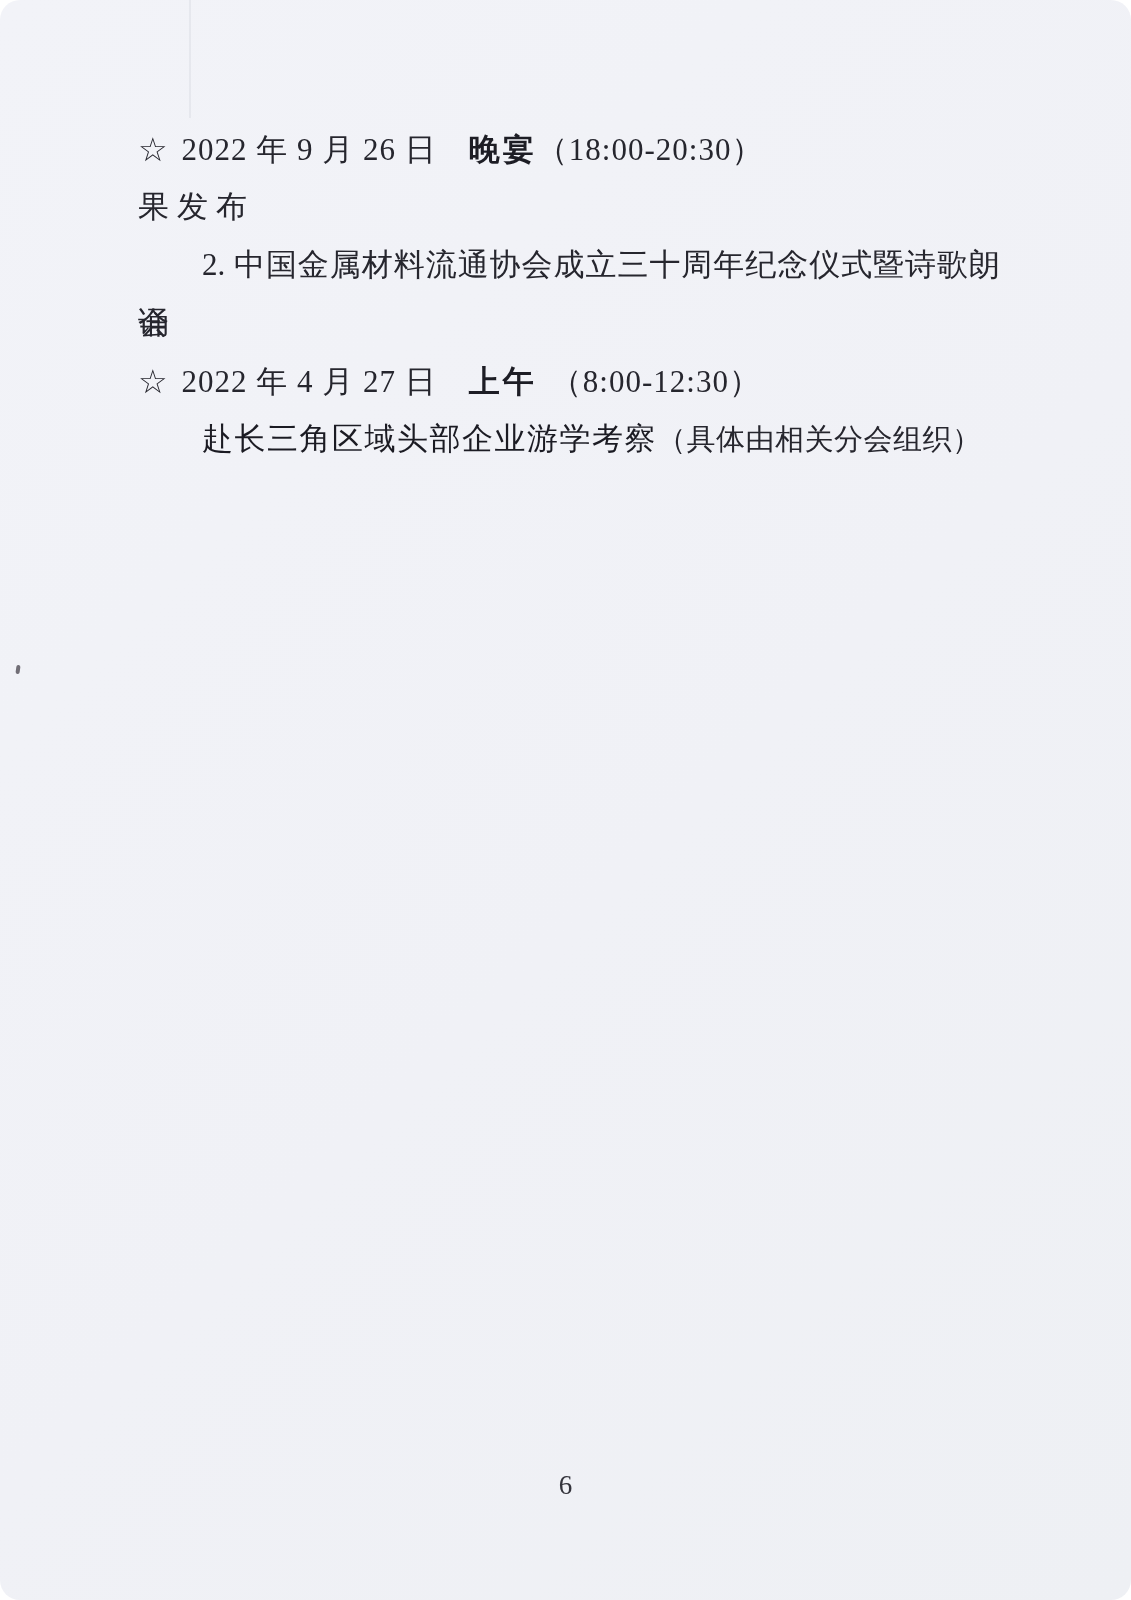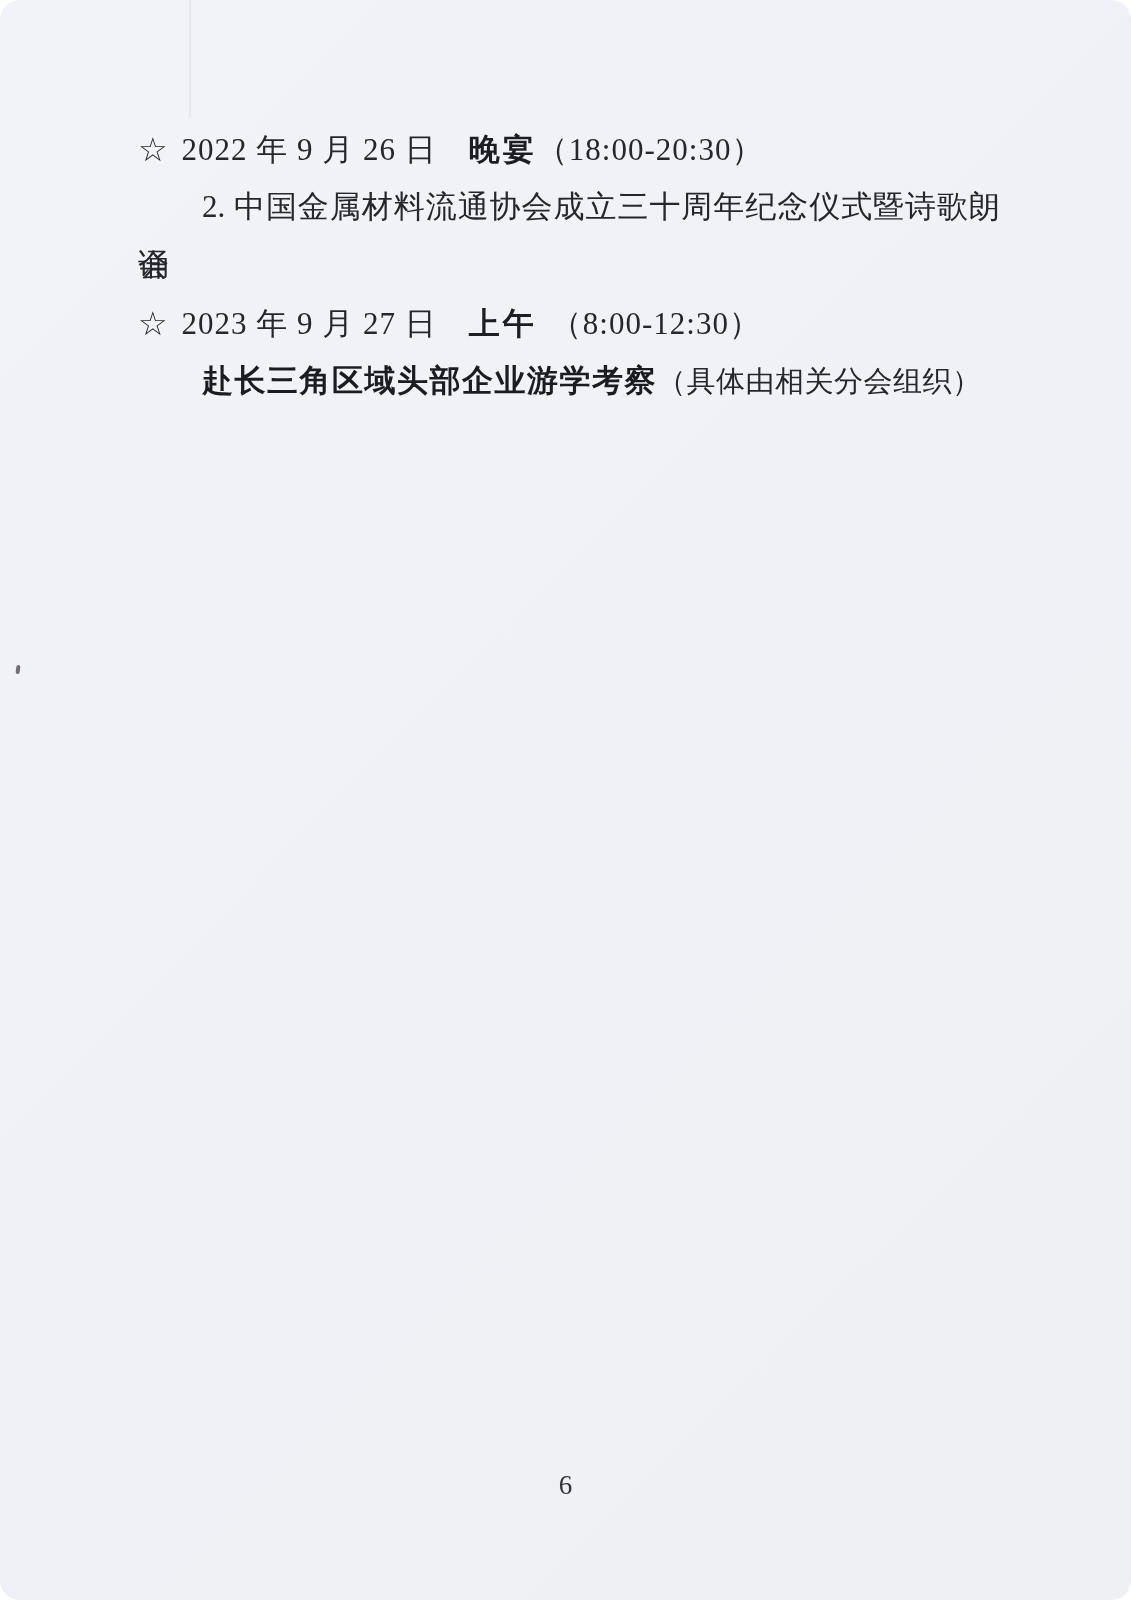--- a/index.html
+++ b/index.html
@@ -59,21 +59,21 @@
     text-justify: inter-character;
     text-indent: 64px;
   }
   .cont-line {
     letter-spacing: 8px;
   }
   .activity-line {
     text-indent: 64px;
   }
   .activity-name {
-    font-weight: bold;
+    font-weight: normal;
     color: #1b1b23;
     letter-spacing: 1.5px;
   }
   .activity-note {
     font-size: 29px;
     letter-spacing: 0.5px;
   }
   .page-number {
     position: absolute;
     left: 0;
@@ -111,27 +111,28 @@
   <div class="scan-crease"></div>
   <div class="scan-speck"></div>
 
   <div class="content">
 
     <div class="line star-line">
       <span class="star">☆</span><span class="date">2022 年 9 月 26 日</span><span class="session-title">晚宴</span><span class="session-time">（18:00-20:30）</span>
     </div>
 
 
+    <div class="line cont-line">果发布</div>
 
     <div class="line justify">2. 中国金属材料流通协会成立三十周年纪念仪式暨诗歌朗诵</div>
 
     <div class="line cont-line">会</div>
 
     <div class="line star-line">
-      <span class="star">☆</span><span class="date">2023 年 9 月 27 日</span><span class="session-title">上午</span><span class="session-time time-gap">（8:00-12:30）</span>
+      <span class="star">☆</span><span class="date">2022 年 4 月 27 日</span><span class="session-title">上午</span><span class="session-time time-gap">（8:00-12:30）</span>
     </div>
 
     <div class="line activity-line">
       <span class="activity-name">赴长三角区域头部企业游学考察</span><span class="activity-note">（具体由相关分会组织）</span>
     </div>
 
   </div>
 
   <div class="page-number">6</div>
 

